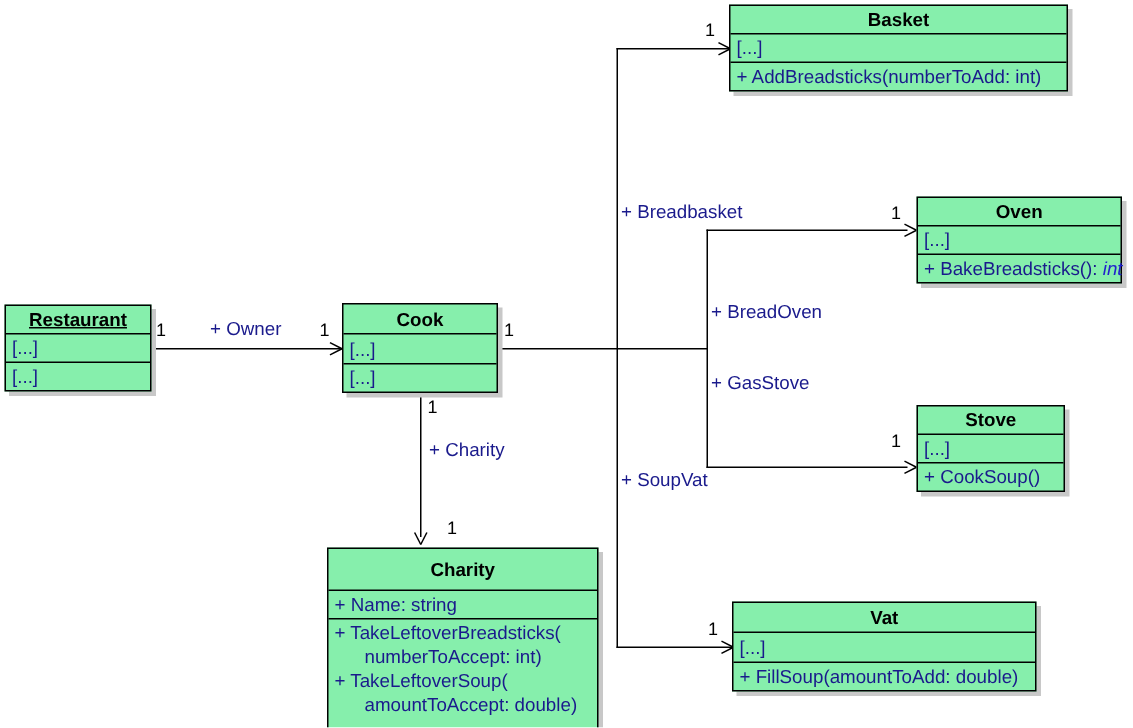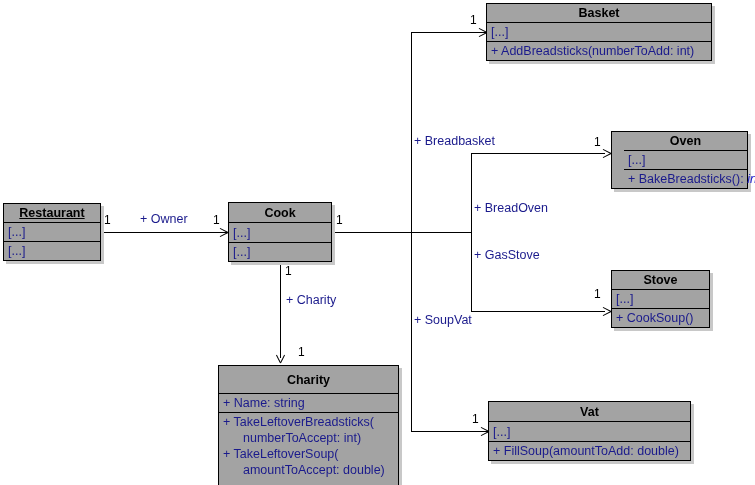--- a/index.html
+++ b/index.html
@@ -16,21 +16,21 @@
     height: 485px;
     background: #ffffff;
     overflow: hidden;
   }
 
   
   .uml-class {
     position: absolute;
     box-sizing: border-box;
     border: 1px solid #000000;
-    background: #a3a3a3;
+    background: #86efac;
     box-shadow: 3px 3px 0 0 #c8c8c8;
   }
   .uml-row {
     box-sizing: border-box;
     border-bottom: 1px solid #000000;
     padding: 0 4px;
     font-size: 12.5px;
     color: #1a1a8c;
     line-height: 1.28;
     white-space: nowrap;
@@ -178,21 +178,21 @@
     <div class="uml-row" style="height:20px; line-height:20px;">[...]</div>
     <div class="uml-row" style="height:19px; line-height:19px;">[...]</div>
   </div>
 
   <div class="uml-class" style="left:486px; top:3px; width:226px; height:58px;">
     <div class="uml-title" style="height:19px; line-height:19px;">Basket</div>
     <div class="uml-row" style="height:19px; line-height:19px;">[...]</div>
     <div class="uml-row" style="height:19px; line-height:19px;">+ AddBreadsticks(numberToAdd: int)</div>
   </div>
 
-  <div class="uml-class" style="left:611px; top:131px; width:137px; height:58px;padding-left:12px;">
+  <div class="uml-class" style="left:611px; top:131px; width:137px; height:58px;">
     <div class="uml-title" style="height:19px; line-height:19px;">Oven</div>
     <div class="uml-row" style="height:19px; line-height:19px;">[...]</div>
     <div class="uml-row" style="height:19px; line-height:19px;text-align:center;"><span>+ BakeBreadsticks(): </span><span class="ret-type">int</span></div>
   </div>
 
   <div class="uml-class" style="left:611px; top:270px; width:99px; height:58px;">
     <div class="uml-title" style="height:19px; line-height:19px;">Stove</div>
     <div class="uml-row" style="height:19px; line-height:19px;">[...]</div>
     <div class="uml-row" style="height:19px; line-height:19px;">+ CookSoup()</div>
   </div>

